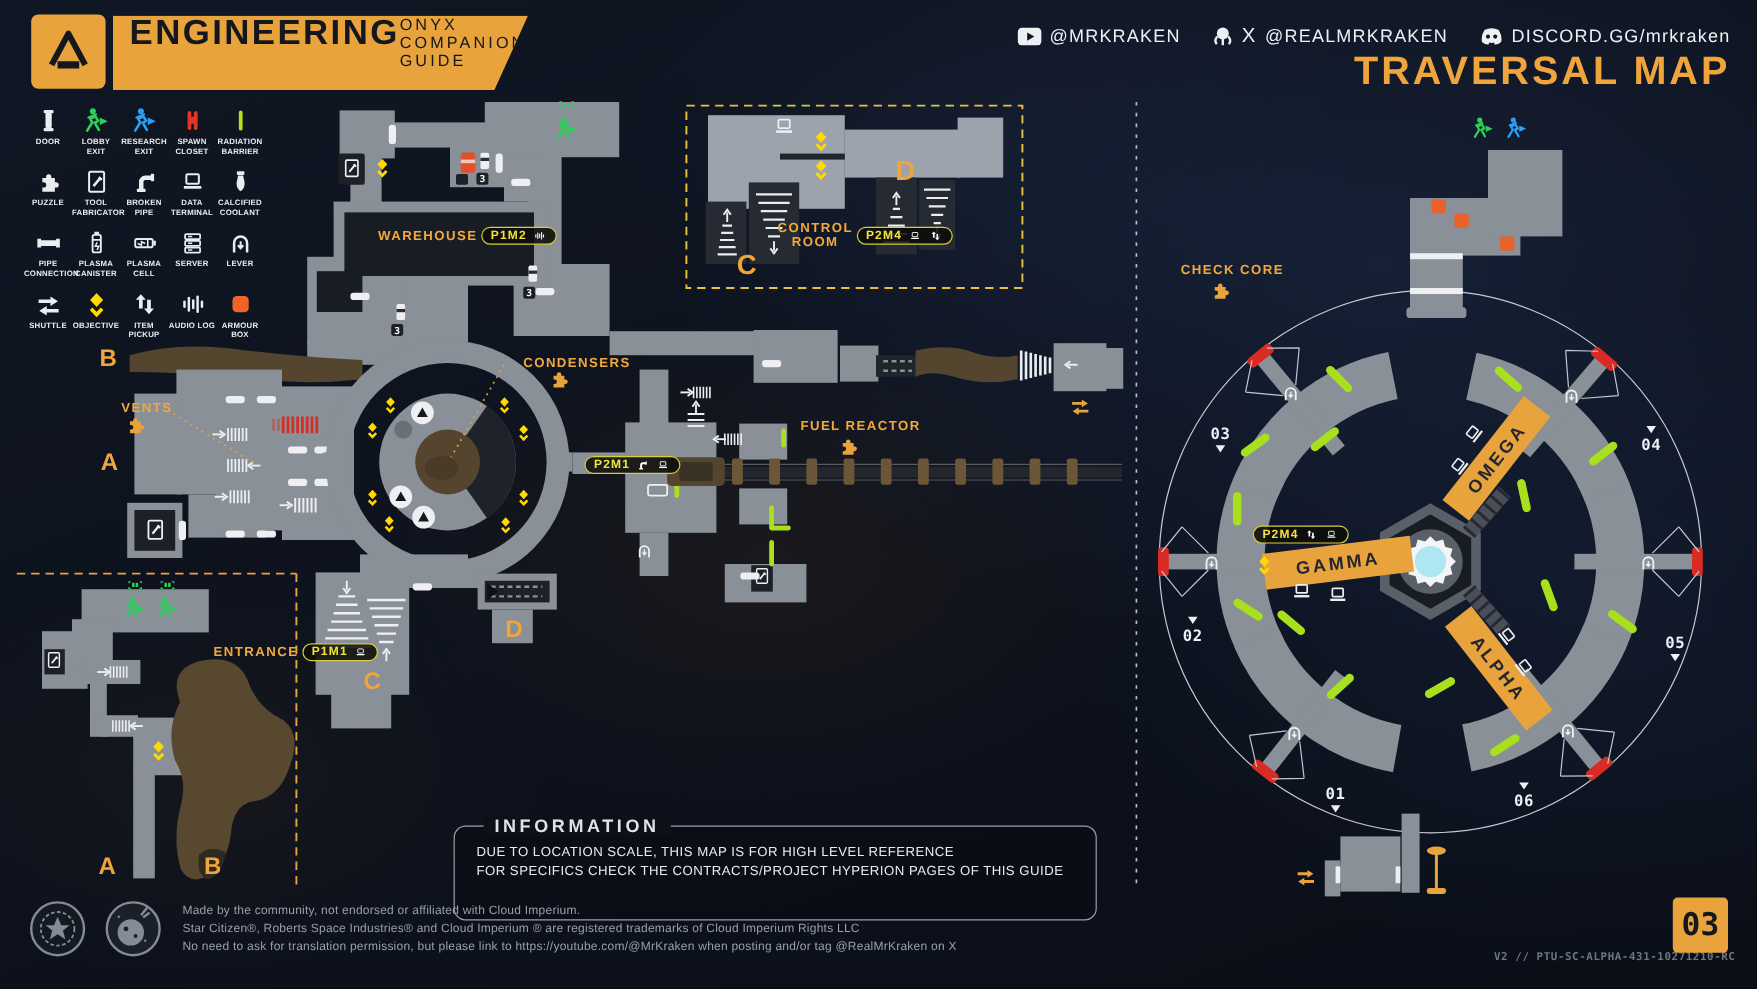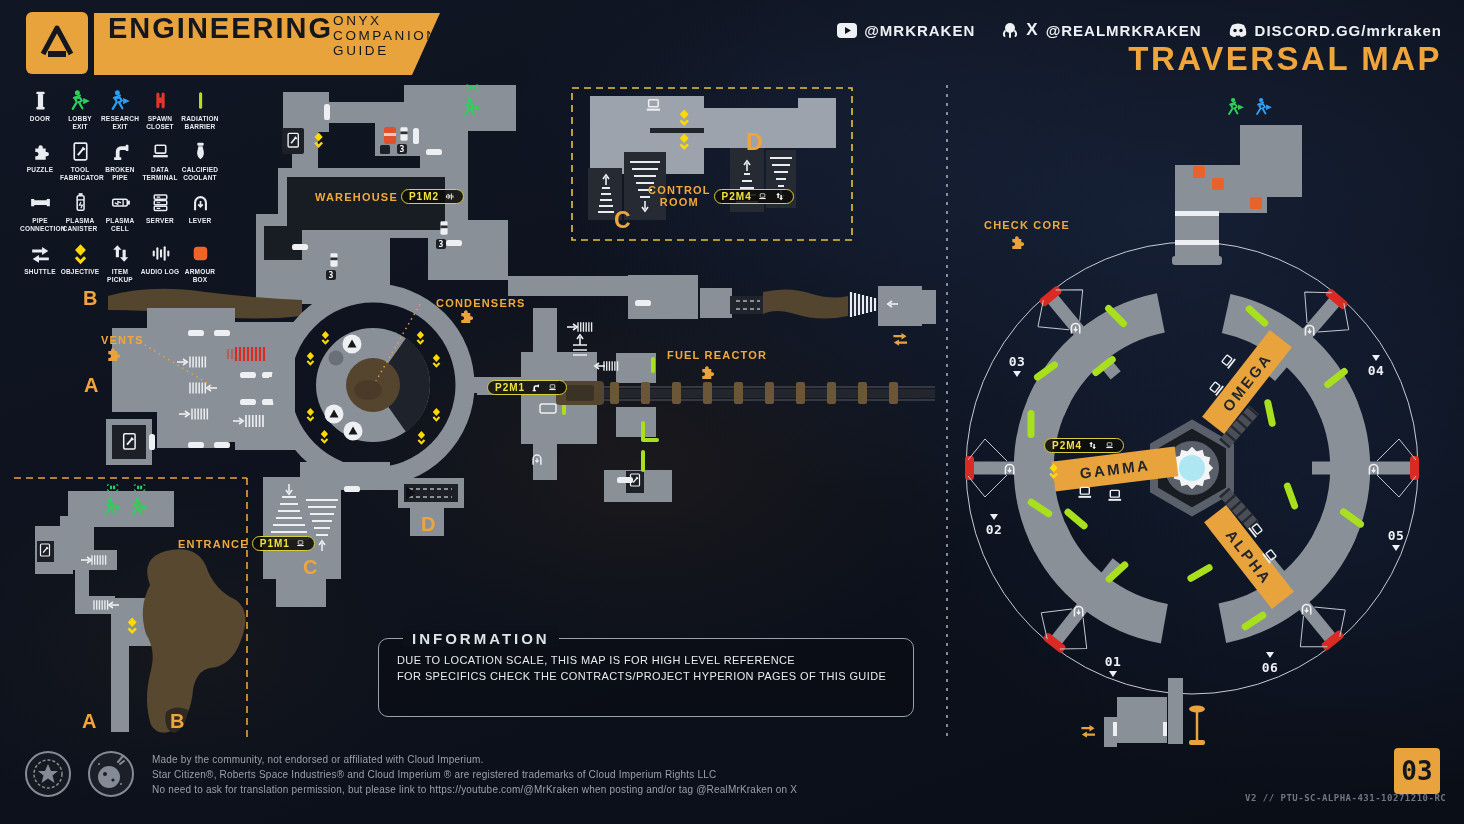--- a/index.html
+++ b/index.html
@@ -15,39 +15,39 @@
   .abs{position:absolute}
   
   .logo{left:26px;top:12px;width:62px;height:62px;background:#E8A33D;border-radius:6px;
     display:flex;align-items:center;justify-content:center}
   .banner{left:94px;top:13px;width:346px;height:62px;background:#E8A33D;
     clip-path:polygon(0 0,100% 0,calc(100% - 28px) 100%,0 100%);
     display:flex;flex-direction:row;justify-content:center;padding-left:14px;box-sizing:border-box}
   .banner .t1{font-size:29px;font-weight:800;letter-spacing:2px;color:#14171d;line-height:30px}
   .banner .t2{font-size:13.5px;font-weight:400;letter-spacing:2.6px;color:#14171d}
   .social{right:22px;top:20px;display:flex;gap:26px;align-items:center;
-    font-weight:700;font-size:15px;letter-spacing:1px;color:#eef1f4}
+    font-weight:400;font-size:15px;letter-spacing:1px;color:#eef1f4}
   .socitem{display:flex;gap:7px;align-items:center}
   .mtitle{right:22px;top:40px;font-size:33px;font-weight:800;letter-spacing:2.5px;color:#F0A43C}
   
   .legend{left:20px;top:88px;width:200px;display:grid;grid-template-columns:repeat(5,40px);row-gap:9px}
   .lcell{display:flex;flex-direction:column;align-items:center;gap:2px}
   .licon{width:25px;height:25px;color:#E9ECF0}
   .llabel{font-size:6.5px;line-height:7.5px;font-weight:700;text-align:center;letter-spacing:.2px;color:#E9ECF0;width:40px}
   .c-green{color:#2BD159}.c-blue{color:#2B9FF5}.c-red{color:#E0372B}.c-lime{color:#B6E01E}
   .c-yellow{color:#FFD900}.c-orange{color:#F06428}
   
   .labelcol{position:absolute;display:flex;flex-direction:row;align-items:center;gap:3px}
   .maplabel{color:#F2A93B;font-weight:800;font-size:11px;letter-spacing:1.2px;text-align:center;line-height:12px}
   .badge{display:inline-flex;align-items:center;gap:4px;border:1.5px solid #D8CE3A;border-radius:8px;
     background:rgba(12,13,9,.88);color:#F2E23C;font-weight:800;font-size:10px;
     padding:1px 7px;letter-spacing:1px;white-space:nowrap}
   .bicon{width:13px;height:11px;color:#fff}
   
-  .infobox{left:378px;top:638px;width:534px;height:77px;border:1.5px solid #9aa1a8;border-radius:10px;
+  .infobox{left:378px;top:688px;width:534px;height:77px;border:1.5px solid #9aa1a8;border-radius:10px;
     background:rgba(8,11,17,.45)}
   .infotitle{position:absolute;left:24px;top:-9px;background:#0c1119;padding:0 9px;
     font-size:15px;font-weight:800;letter-spacing:3px;color:#dfe3e8}
   .infotext{padding:13px 18px 0 18px;font-size:11px;font-weight:400;letter-spacing:.4px;line-height:16px;color:#e8ebee}
   .inforow3{margin-top:6px;display:flex;align-items:center;gap:2px}
   .hl{color:#F2DF3C}
   
   .footertext{left:152px;top:752px;font-size:10px;line-height:15px;color:#98a0ac;letter-spacing:.2px}
   .version{left:1245px;top:793px;font-family:"DejaVu Sans Mono",monospace;font-size:9px;font-weight:700;
     letter-spacing:.5px;color:#6e7684}

